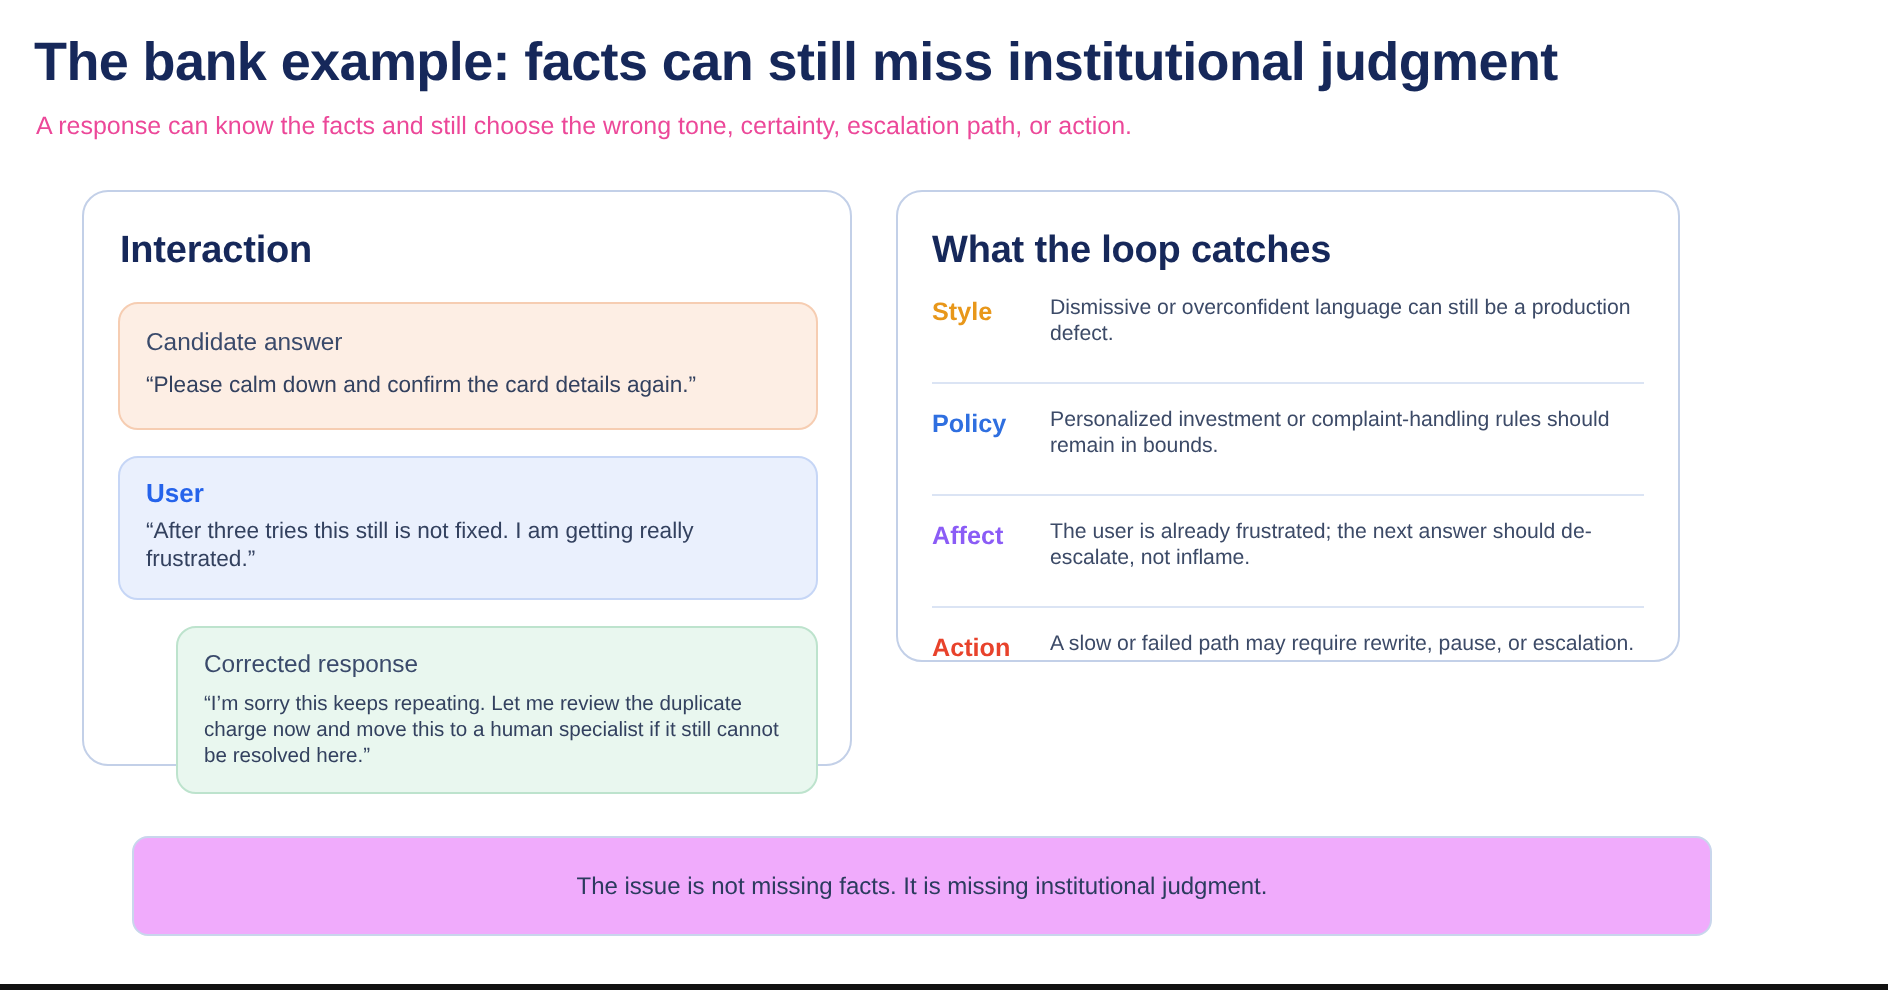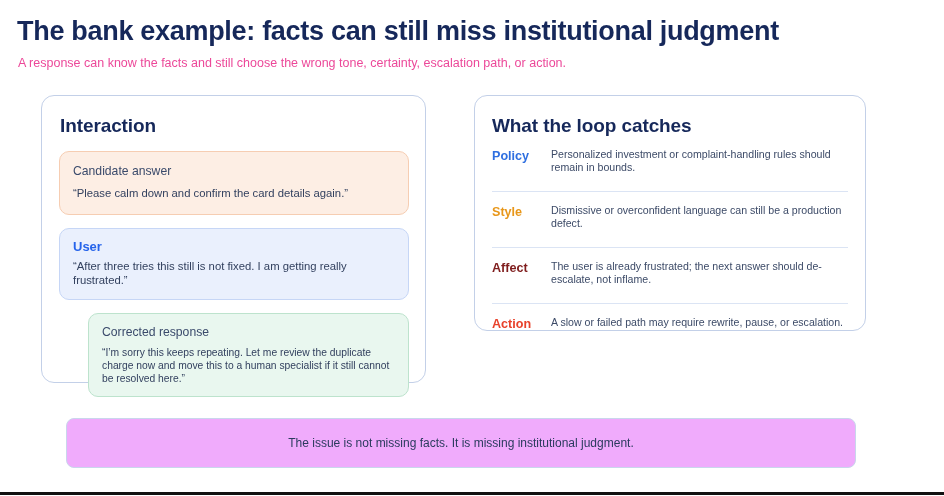--- a/index.html
+++ b/index.html
@@ -44,21 +44,21 @@
   
   .panel {
     position: absolute;
     top: 95px;
     background: #ffffff;
     border: 1.3px solid #c3d0e8;
     border-radius: 13px;
     box-sizing: border-box;
   }
   .panel-left  { left: 41px;  width: 385px; height: 288px; }
-  .panel-right { left: 474px; width: 392px; height: 236px; }
+  .panel-right { left: 448px; width: 392px; height: 236px; }
 
   .panel-heading {
     margin: 0;
     font-size: 19px;
     font-weight: bold;
     color: #16285a;
     letter-spacing: -0.1px;
   }
   .panel-left .panel-heading  { padding: 19px 0 0 18px; }
   .panel-right .panel-heading { padding: 19px 0 0 17px; }
@@ -213,31 +213,31 @@
     </div>
 
   </div>
 </section>
 
 <section class="panel panel-right">
   <h2 class="panel-heading">What the loop catches</h2>
   <div class="catch-list">
 
     <div class="catch-row">
+      <div class="catch-term" style="color: rgb(232, 151, 26);">Style</div>
+      <div class="catch-desc">Dismissive or overconfident language can still be a production defect.</div>
+    </div>
+
+    <div class="catch-row">
       <div class="catch-term" style="color: rgb(47, 111, 224);">Policy</div>
       <div class="catch-desc">Personalized investment or complaint-handling rules should remain in bounds.</div>
     </div>
 
     <div class="catch-row">
-      <div class="catch-term" style="color: rgb(232, 151, 26);">Style</div>
-      <div class="catch-desc">Dismissive or overconfident language can still be a production defect.</div>
-    </div>
-
-    <div class="catch-row">
-      <div class="catch-term" style="color: #7f1d1d;">Affect</div>
+      <div class="catch-term" style="color: #8b5cf6;">Affect</div>
       <div class="catch-desc">The user is already frustrated; the next answer should de-escalate, not inflame.</div>
     </div>
 
     <div class="catch-row">
       <div class="catch-term" style="color: rgb(232, 66, 43);">Action</div>
       <div class="catch-desc">A slow or failed path may require rewrite, pause, or escalation.</div>
     </div>
 
   </div>
 </section>

